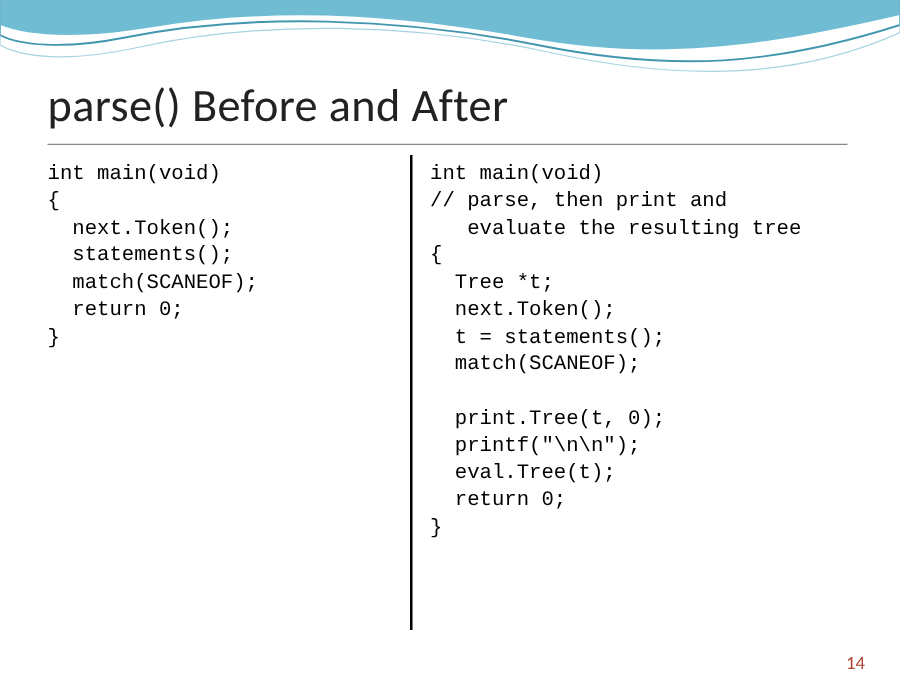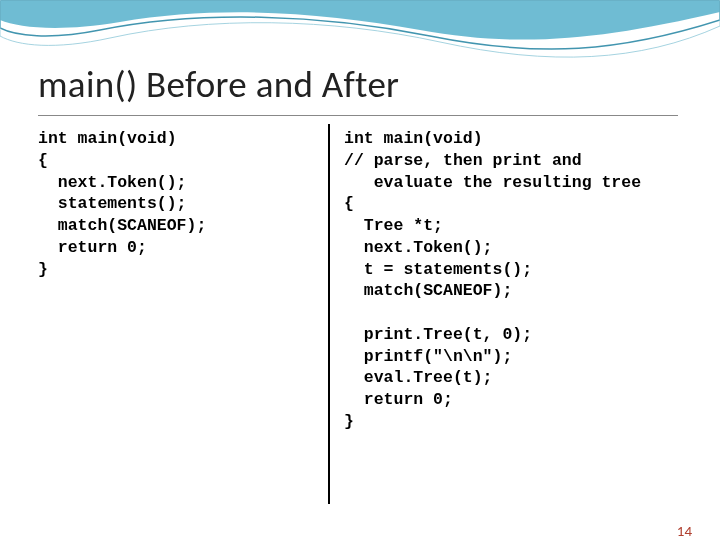--- a/index.html
+++ b/index.html
@@ -38,21 +38,21 @@
     left: 38px;
     width: 644px;
     display: flex;
   }
   .col {
     font-family: "Courier New", monospace;
     font-size: 16.5px;
     line-height: 1.32;
     white-space: pre;
     color: #000;
-    font-weight: bold;
+    font-weight: normal;
   }
   .col-left { width: 290px; }
   .divider {
     width: 2px;
     background: #000;
     height: 380px;
     margin-top: -4px;
   }
   .col-right { flex: 1; padding-left: 14px; }
   .page-num {
@@ -68,21 +68,21 @@
 <body>
 
 <div class="wave-container">
   <svg width="720" height="70" viewBox="0 0 720 70">
     <path d="M 0 0 L 720 0 L 720 12 C 600 40 520 48 420 30 C 320 12 220 5 120 22 C 60 32 20 28 0 20 Z" fill="#3fa6c4" opacity="0.75"></path>
     <path d="M 0 0 L 720 0 L 720 20 C 620 52 540 58 430 36 C 320 14 200 10 100 30 C 50 40 15 36 0 28 Z" fill="none" stroke="#2e8aa6" stroke-width="1.5" opacity="0.9"></path>
     <path d="M 0 0 L 720 0 L 720 26 C 640 62 550 66 440 42 C 330 18 210 16 110 38 C 55 50 18 46 0 36 Z" fill="none" stroke="#9bcedd" stroke-width="1" opacity="0.9"></path>
   </svg>
 </div>
 
-<h1 class="title">main() Before and After</h1>
+<h1 class="title">parse() Before and After</h1>
 <div class="underline"></div>
 
 <div class="columns">
   <pre class="col col-left">int main(void)
 {
   next.Token();
   statements();
   match(SCANEOF);
   return 0;
 }</pre>

